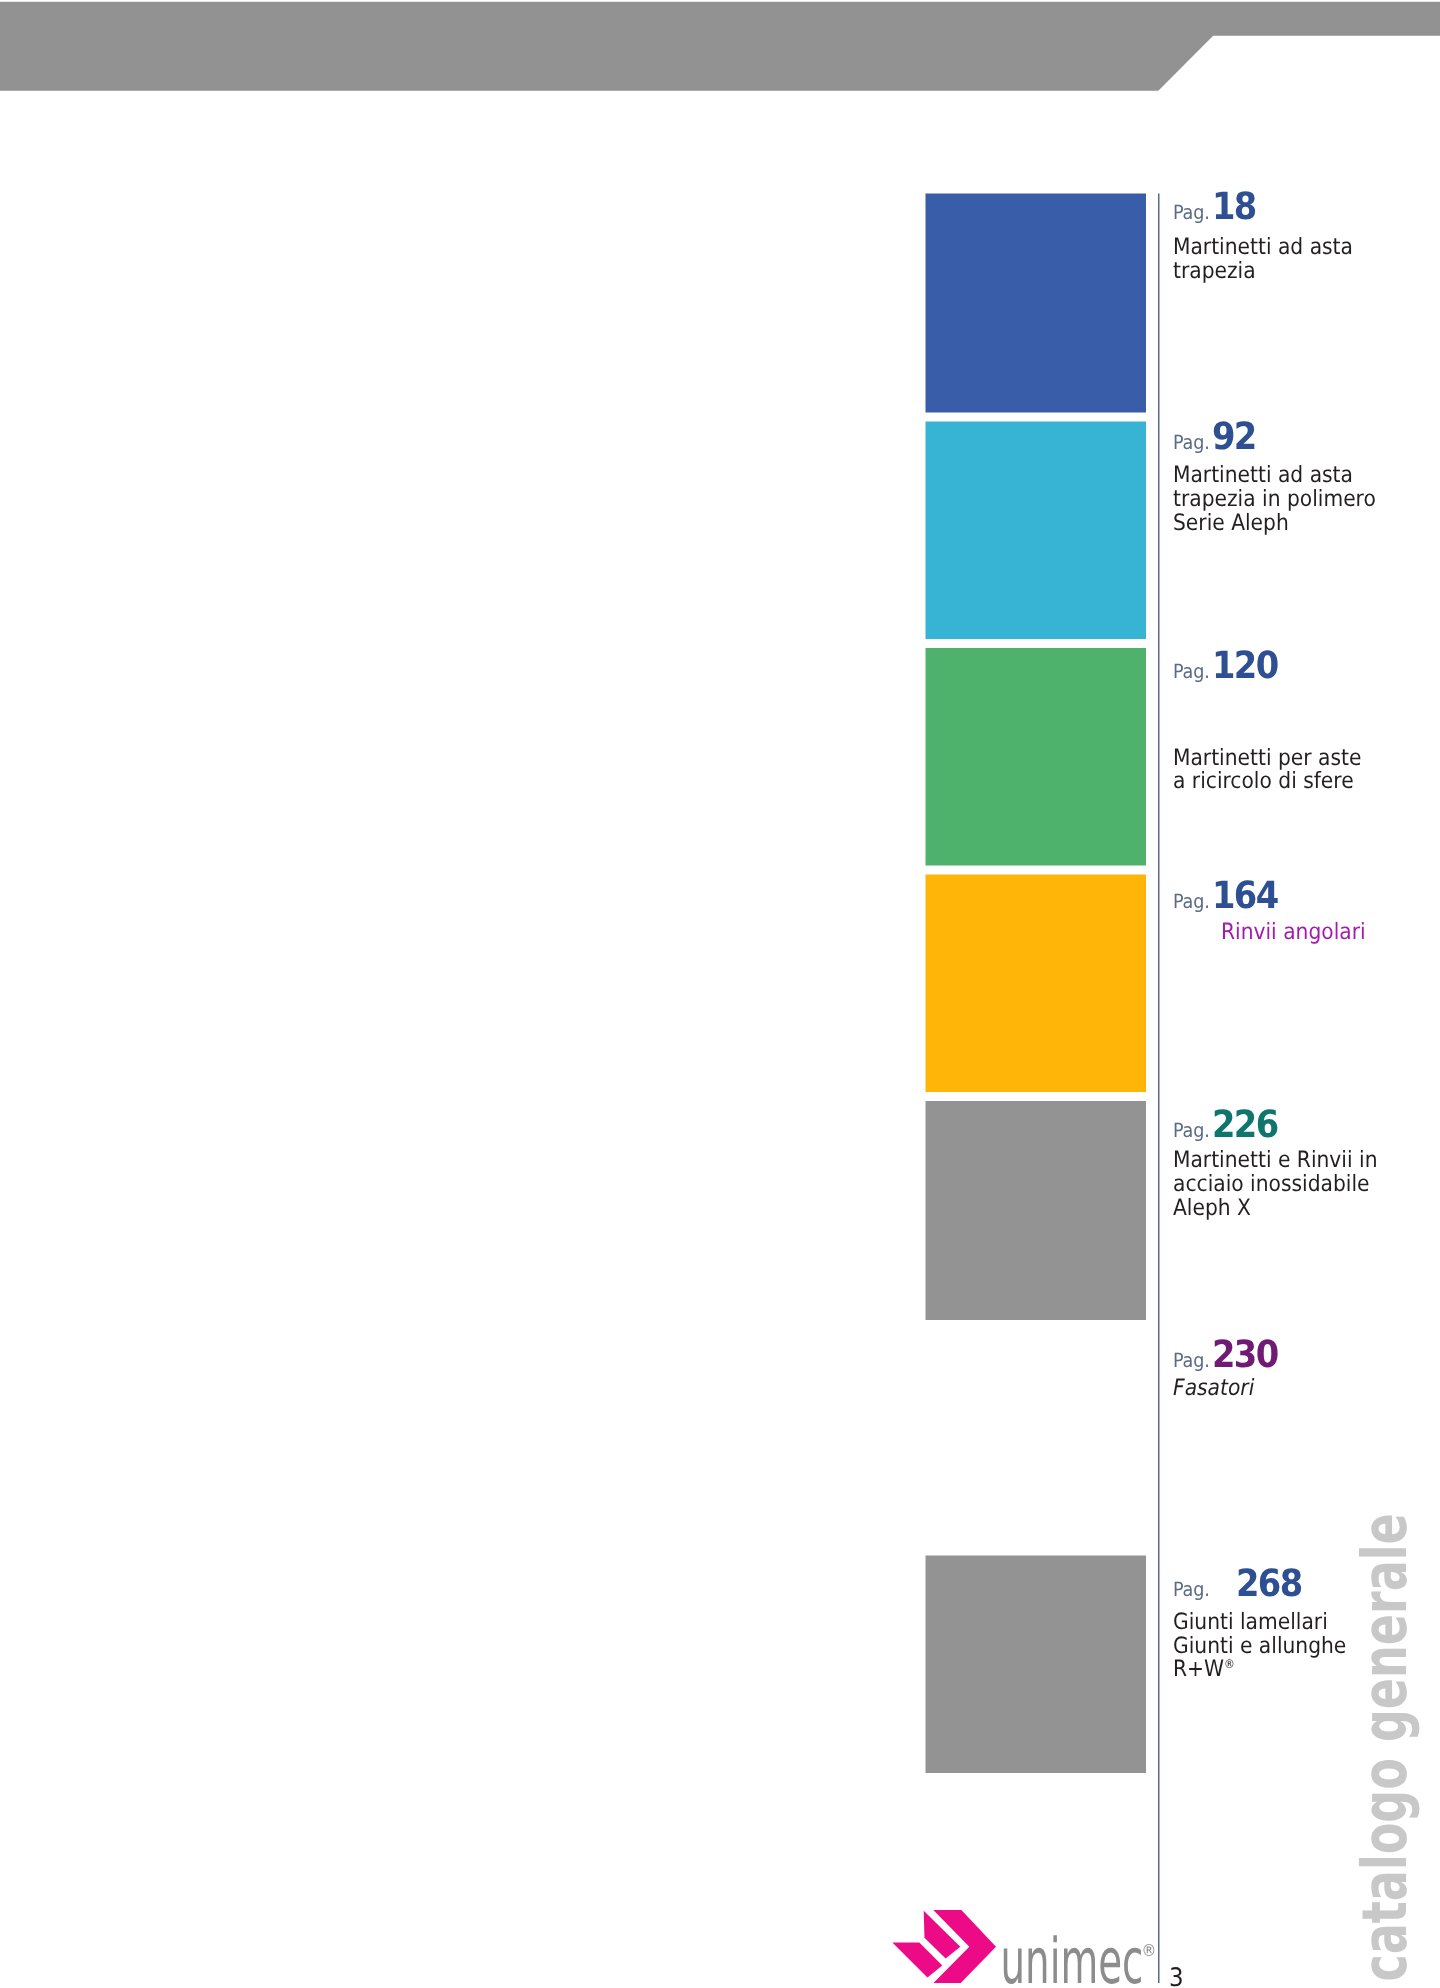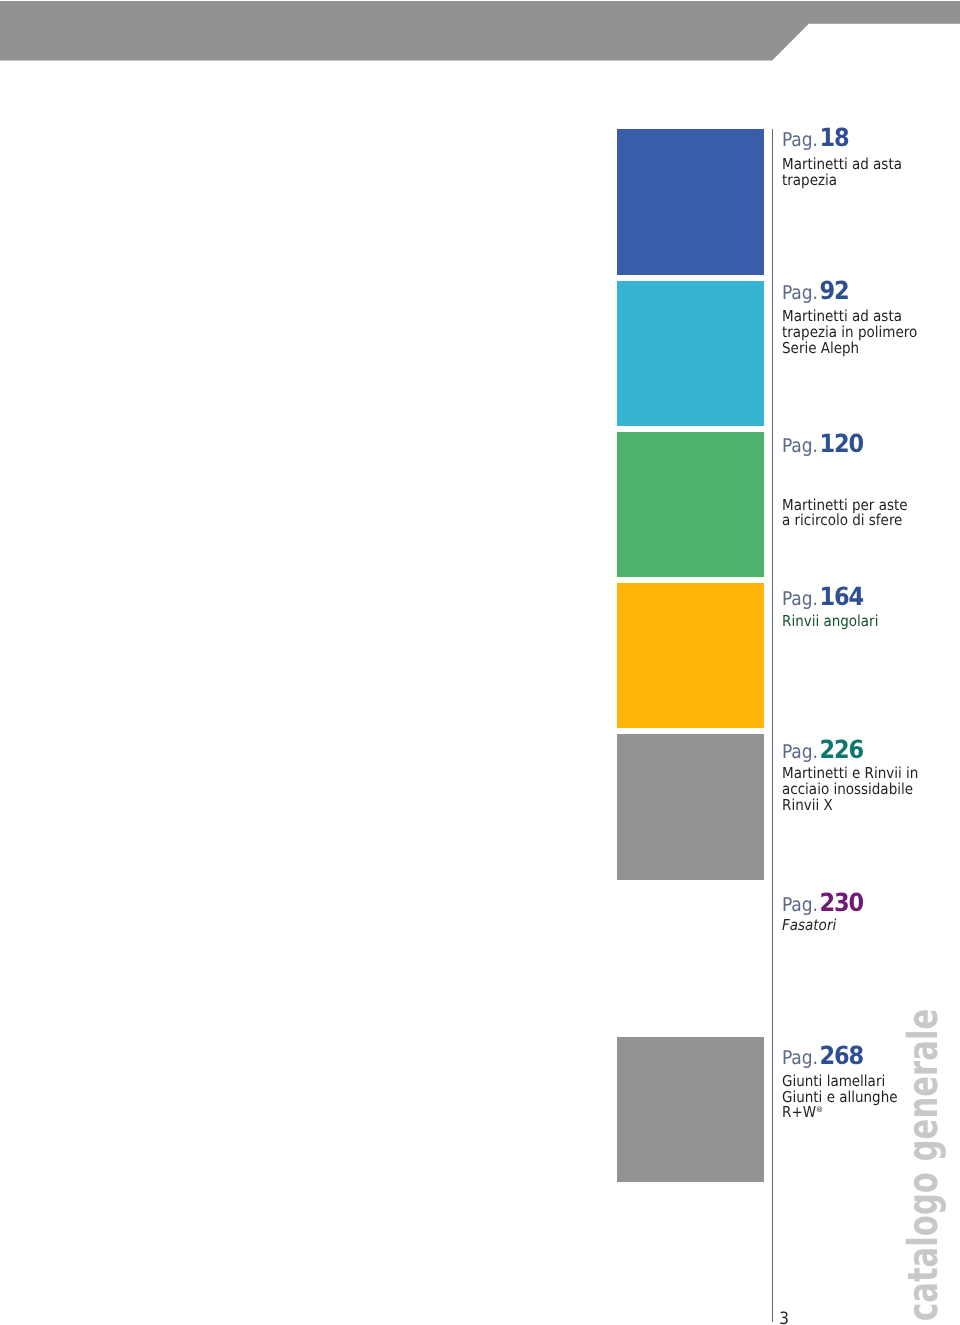--- a/index.html
+++ b/index.html
@@ -16,21 +16,21 @@
   
   .blocks{position:absolute;left:617px;top:0;width:147px;height:1325px;}
   .block{position:absolute;left:0;width:147px;}
 
   
   .divider{position:absolute;left:772px;top:129.4px;width:1.2px;height:1193px;background:#5b6a86;}
 
   
   .entry{position:absolute;left:782px;width:190px;}
   .pagline{white-space:nowrap;position:absolute;left:0;top:-1px;height:20px;line-height:20px;}
-  .pag-label{font-size:19px;color:#5b6a86;letter-spacing:-0.1px;}
+  .pag-label{font-size:13px;color:#5b6a86;letter-spacing:-0.1px;}
   .pag-gap{display:inline-block;width:1.6px;}
   .pag-num{font-size:25px;font-weight:bold;color:#2f4f93;letter-spacing:-1.05px;}
   .entry-title{font-size:15px;color:#231f20;position:absolute;left:0;top:0;}
   .entry-title>div{height:15.9px;line-height:15.9px;white-space:nowrap;}
   .reg{font-size:8px;vertical-align:5px;line-height:0;}
 
   
   .vert{position:absolute;left:902.6px;top:1320.6px;font-size:41.3px;font-weight:bold;
         font-family:"DejaVu Sans Condensed","DejaVu Sans",sans-serif;
         color:#c8c8c8;transform-origin:0 0;
@@ -91,54 +91,65 @@
     <div class="entry-title" style="top: 26.8px; color: rgb(35, 31, 32); margin-top: 36px;">
       <div>Martinetti per aste</div>
       <div>a ricircolo di sfere</div>
     </div>
   </div>
 
   <div class="entry" id="e3" style="top: 587.74px;">
     <div class="pagline">
       <span class="pag-label" style="color: rgb(91, 106, 134);">Pag.</span><span class="pag-gap"></span><span class="pag-num" style="color: rgb(47, 79, 147);">164</span>
     </div>
-    <div class="entry-title" style="top: 26px; color: #14532d;">
+    <div class="entry-title" style="top: 26px; color: #a21caf; margin-left: 32px;">
       <div>Rinvii angolari</div>
     </div>
   </div>
 
   <div class="entry" id="e4" style="top: 740.72px;">
     <div class="pagline">
       <span class="pag-label" style="color: rgb(91, 106, 134);">Pag.</span><span class="pag-gap"></span><span class="pag-num" style="color: #0f766e;">226</span>
     </div>
     <div class="entry-title" style="top: 25.2px; color: rgb(35, 31, 32);">
       <div>Martinetti e Rinvii in</div>
       <div>acciaio inossidabile</div>
-      <div>Rinvii X</div>
+      <div>Aleph X</div>
     </div>
   </div>
 
   <div class="entry" id="e5" style="top: 893.7px;">
     <div class="pagline">
       <span class="pag-label" style="color: rgb(91, 106, 134);">Pag.</span><span class="pag-gap"></span><span class="pag-num" style="color: #701a75;">230</span>
     </div>
     <div class="entry-title" style="top: 24.4px; color: rgb(35, 31, 32); font-style: italic;">
       <div>Fasatori</div>
     </div>
   </div>
 
   <div class="entry" id="e6" style="top: 1046.68px;">
     <div class="pagline">
-      <span class="pag-label" style="color: rgb(91, 106, 134);">Pag.</span><span class="pag-gap"></span><span class="pag-num" style="color: rgb(47, 79, 147);">268</span>
+      <span class="pag-label" style="color: rgb(91, 106, 134);">Pag.</span><span class="pag-gap"></span><span class="pag-num" style="color: rgb(47, 79, 147); margin-left: 16px;">268</span>
     </div>
     <div class="entry-title" style="top: 27px; color: rgb(35, 31, 32);">
       <div>Giunti lamellari</div>
       <div>Giunti e allunghe</div>
       <div><span>R+W</span><sup class="reg">®</sup></div>
     </div>
   </div>
 
   <div class="vert" id="wm" style="color: rgb(200, 200, 200);">catalogo generale</div>
 
+  <div class="logo">
+    <svg viewBox="0 0 180 56" width="180" height="56">
+      <g>
+        <polygon id="chevA" points="22.8,3.8 47.2,27.8 37.4,35.6 23.3,21.9" fill="#ed0a87"></polygon>
+        <polygon id="chevC" points="1.9,25.0 19.9,25.0 35.2,40.4 25.3,48.4" fill="#ed0a87"></polygon>
+        <polygon id="chevB" points="29.2,3.4 47.9,3.4 71.0,27.9 47.5,52.0 29.3,52.0 53.2,27.8" fill="#ed0a87"></polygon>
+      </g>
+      <text id="wordmark" x="74" y="51.7" transform="translate(74,0) scale(0.684,1) translate(-74,0)" fill="#8c8c8c">unimec</text>
+      <text id="regmark" x="168" y="34" fill="#8c8c8c">®</text>
+    </svg>
+  </div>
 
   <div class="pageno">3</div>
 
 </div>
 
 </body></html>

